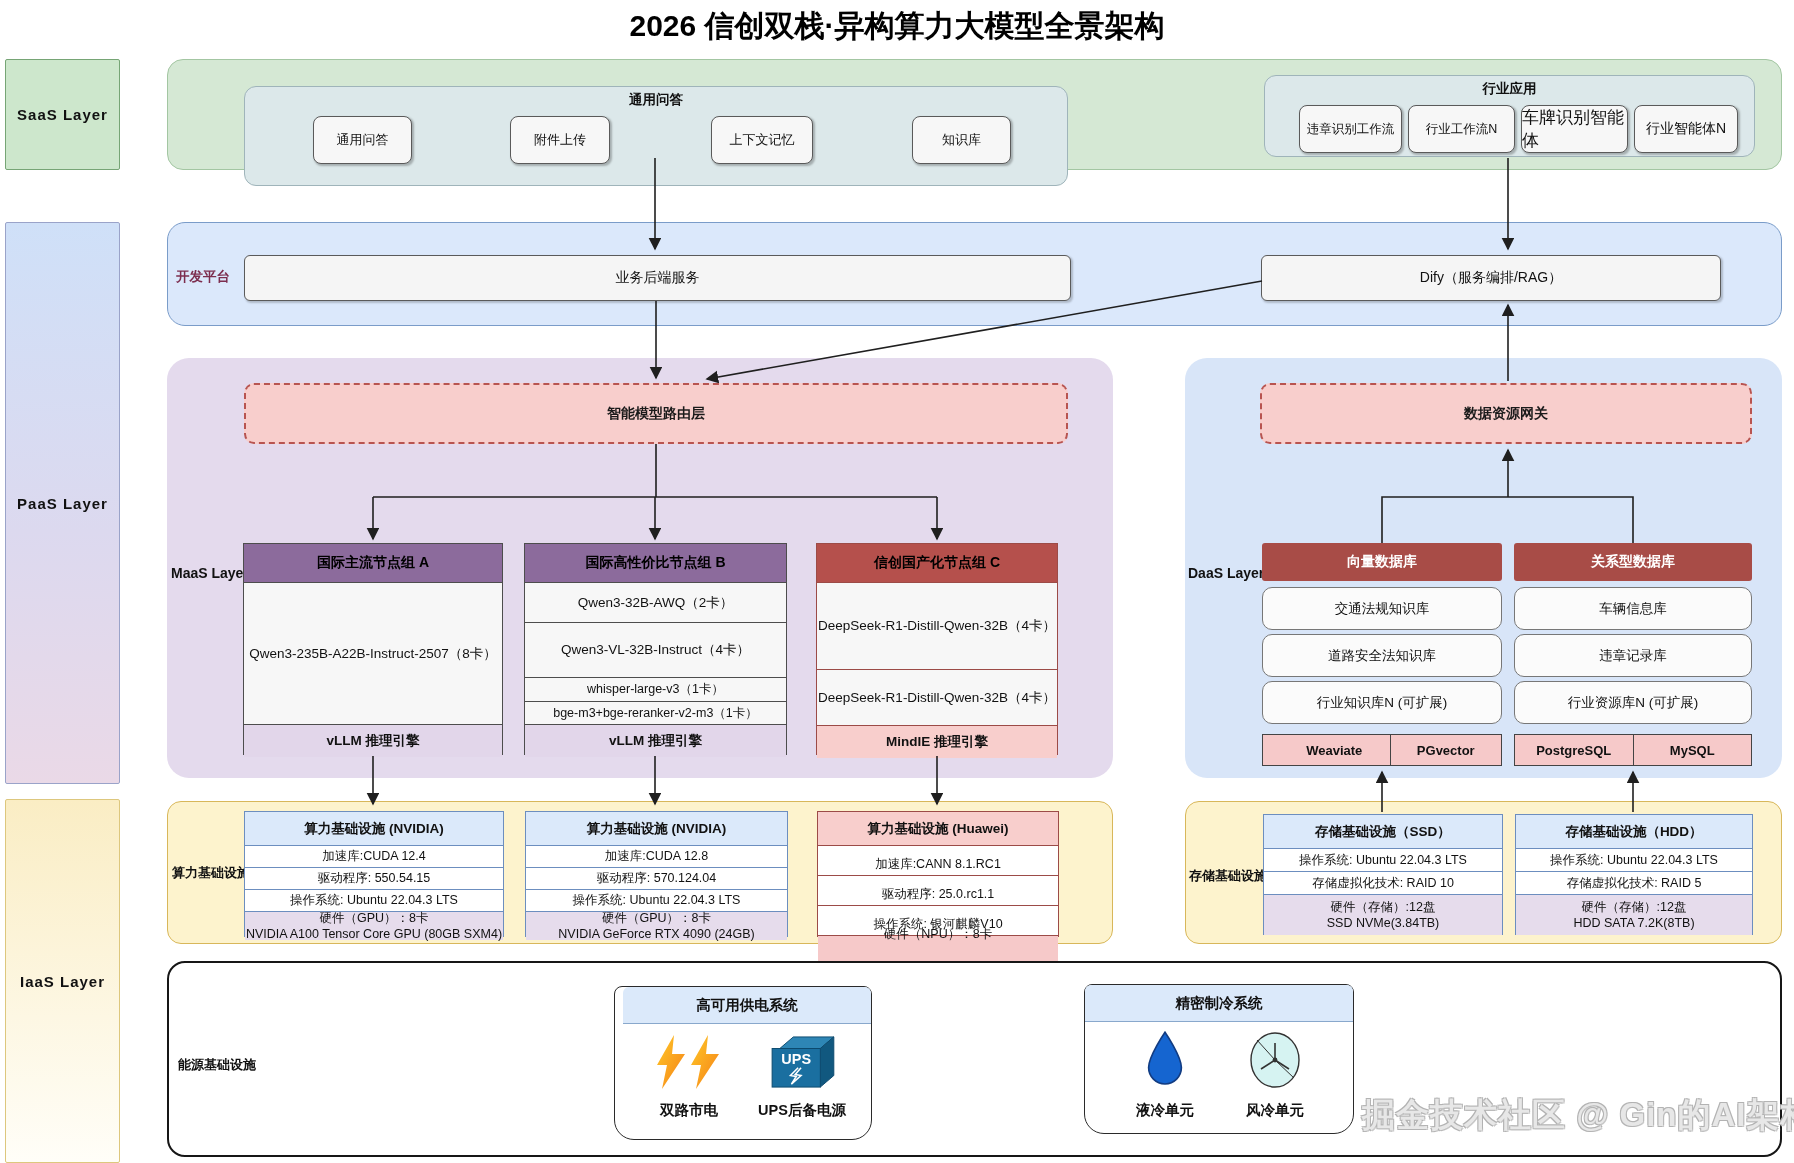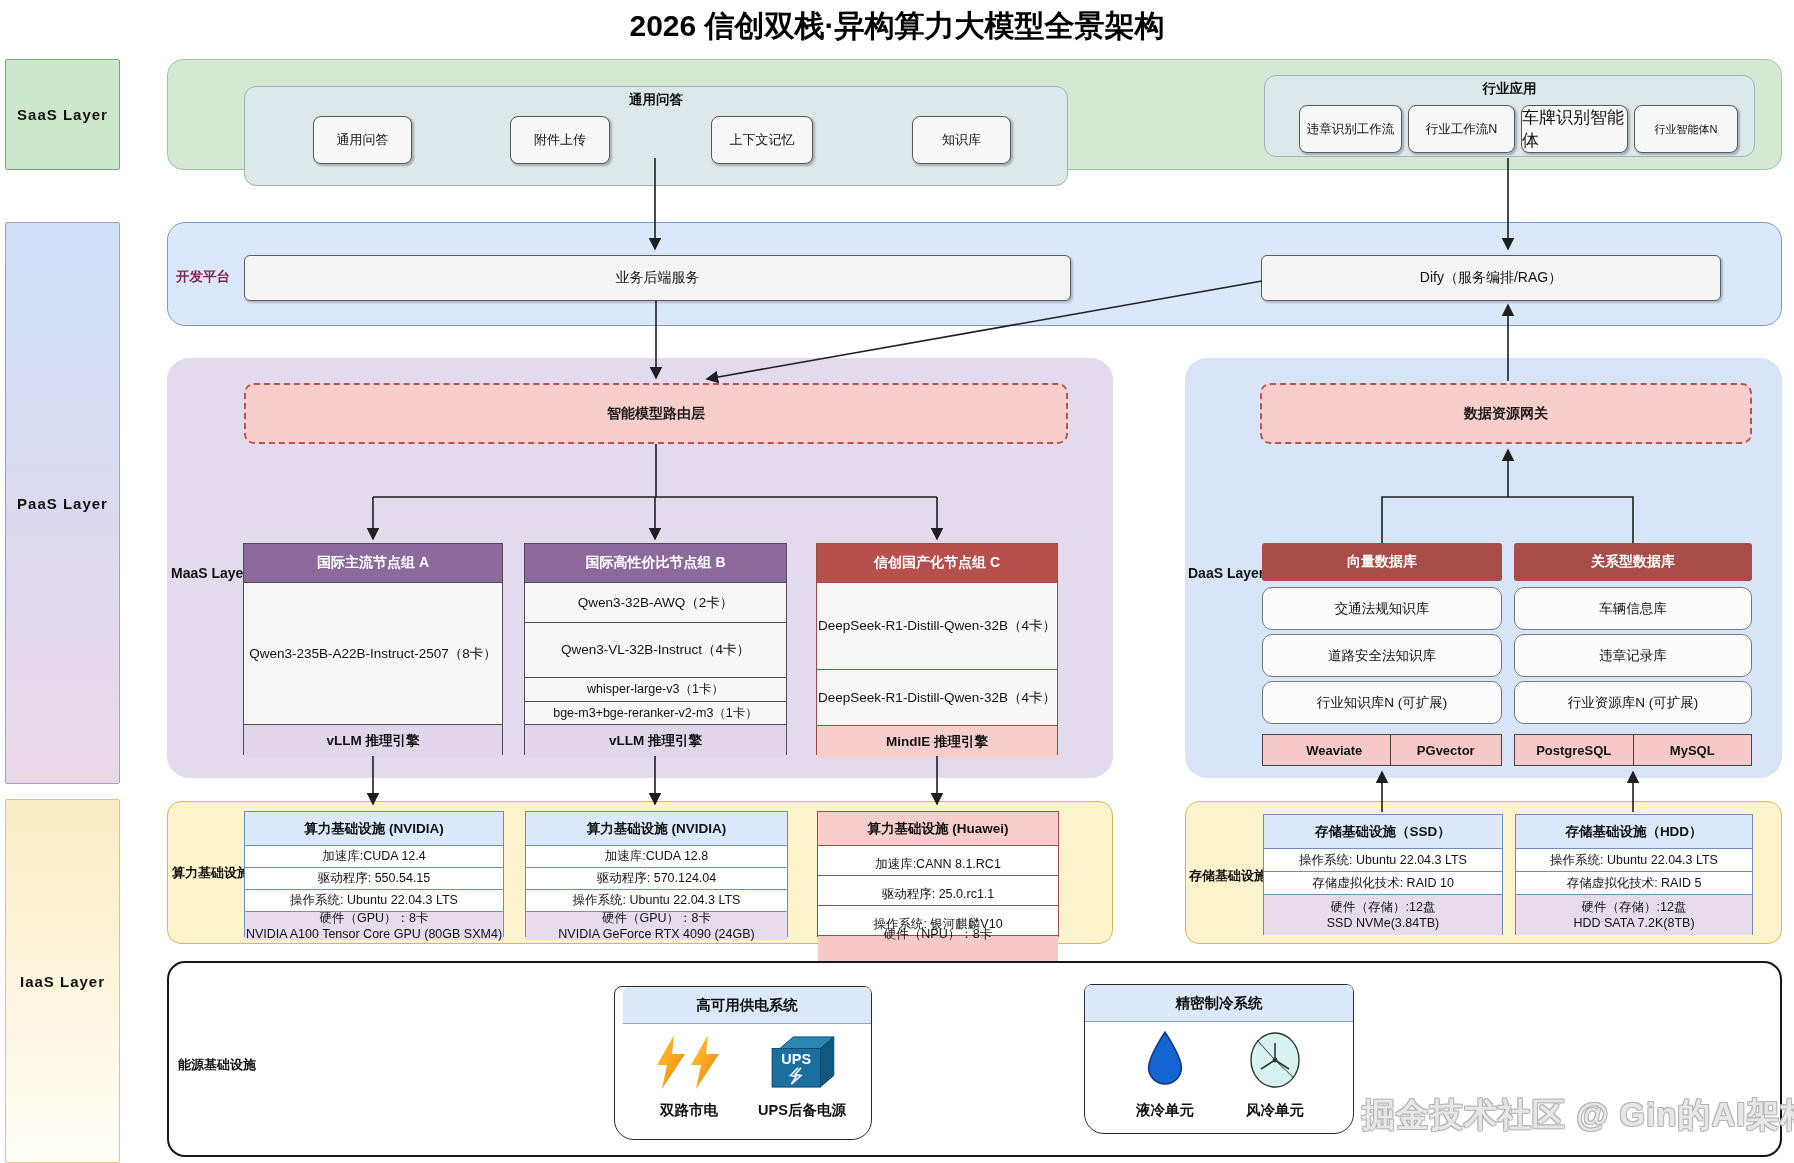--- a/index.html
+++ b/index.html
@@ -20,21 +20,21 @@
   .energy-cont{background:#ffffff;border:2px solid #161616;border-radius:18px;}
   .subgroup{background:#dce8ea;border:1px solid #9fb4ba;border-radius:12px;}
   .subgroup-title{position:absolute;top:4px;left:0;width:100%;text-align:center;font-weight:bold;font-size:13.5px;}
   .chip{position:absolute;background:#f7f7f7;border:1px solid #5a5a5a;border-radius:8px;display:flex;align-items:center;justify-content:center;font-size:13px;box-shadow:1.5px 1.5px 2px rgba(0,0,0,.25);}
   .wideбокс,.widebox{background:#f5f5f5;border:1px solid #5a5a5a;border-radius:6px;display:flex;align-items:center;justify-content:center;font-size:14px;box-shadow:1.5px 1.5px 2px rgba(0,0,0,.2);}
   .side-label{font-weight:bold;font-size:13px;color:#111;}
   .dev-label{font-weight:bold;font-size:13.5px;color:#7c2d4e;}
   .dashed-node{background:#f8cecc;border:2px dashed #b85450;border-radius:10px;display:flex;align-items:center;justify-content:center;font-weight:bold;font-size:14px;color:#1a1a1a;}
   .ngroup{border:1px solid #4d4d4d;background:#f7f7f7;}
   .ngroup.red{border-color:#9c4b47;}
-  .ngroup-header{height:38px;display:flex;align-items:center;justify-content:center;color:#ffffff;font-weight:bold;font-size:14px;}
+  .ngroup-header{height:38px;display:flex;align-items:center;justify-content:center;color:#000000;font-weight:bold;font-size:14px;}
   .ngroup-header.purple{background:#8c6b9c;}
   .ngroup-header.redh{background:#b5504c;}
   .nrow{display:flex;align-items:center;justify-content:center;font-size:13.5px;background:#f7f7f7;border-top:1px solid #4d4d4d;}
   .engine{height:32px;display:flex;align-items:center;justify-content:center;font-weight:bold;font-size:13.5px;border-top:1px solid #4d4d4d;background:#e2d6ea;}
   .engine.rede{background:#f8cecc;border-top:1px solid #9c4b47;}
   .db-header{background:#a84c47;color:#fff;font-weight:bold;font-size:14px;display:flex;align-items:center;justify-content:center;border-radius:3px;}
   .db-row{background:#fbfbfb;border:1px solid #777;border-radius:10px;display:flex;align-items:center;justify-content:center;font-size:13.5px;}
   .db-footer{background:#f6c9c9;border:1px solid #444;display:flex;font-weight:bold;font-size:13px;}
   .db-footer>div{flex:1;display:flex;align-items:center;justify-content:center;}
   .db-footer>div:first-child{border-right:1px solid #444;}
@@ -77,21 +77,21 @@
       <div class="chip" style="left:68px;top:29px;width:97px;height:46px;">通用问答</div>
       <div class="chip" style="left:265px;top:29px;width:98px;height:46px;">附件上传</div>
       <div class="chip" style="left:466px;top:29px;width:100px;height:46px;">上下文记忆</div>
       <div class="chip" style="left:667px;top:29px;width:97px;height:46px;">知识库</div>
     </div>
     <div class="abs subgroup" style="left:1096px;top:15px;width:491px;height:82px;">
       <div class="subgroup-title">行业应用</div>
       <div class="chip" style="left:34px;top:29px;width:101px;height:46px;font-size:12.5px;">违章识别工作流</div>
       <div class="chip" style="left:143px;top:29px;width:105px;height:46px;font-size:12.5px;">行业工作流N</div>
       <div class="chip" style="left:256px;top:29px;width:105px;height:46px;font-size:17px;">车牌识别智能体</div>
-      <div class="chip" style="left:369px;top:29px;width:102px;height:46px;font-size:11px;">行业智能体N</div>
+      <div class="chip" style="left:369px;top:29px;width:102px;height:46px;font-size:14px;">行业智能体N</div>
     </div>
   </div>
 
   <div class="abs cont dev-cont" style="left:167px;top:222px;width:1615px;height:104px;">
     <div class="abs dev-label" style="left:8px;top:45px;">开发平台</div>
     <div class="abs widebox" style="left:1093px;top:32px;width:460px;height:46px;">Dify（服务编排/RAG）</div>
     <div class="abs widebox" style="left:76px;top:32px;width:827px;height:46px;">业务后端服务</div>
   </div>
 
   <div class="abs cont maas-cont" style="left:167px;top:358px;width:946px;height:420px;">

